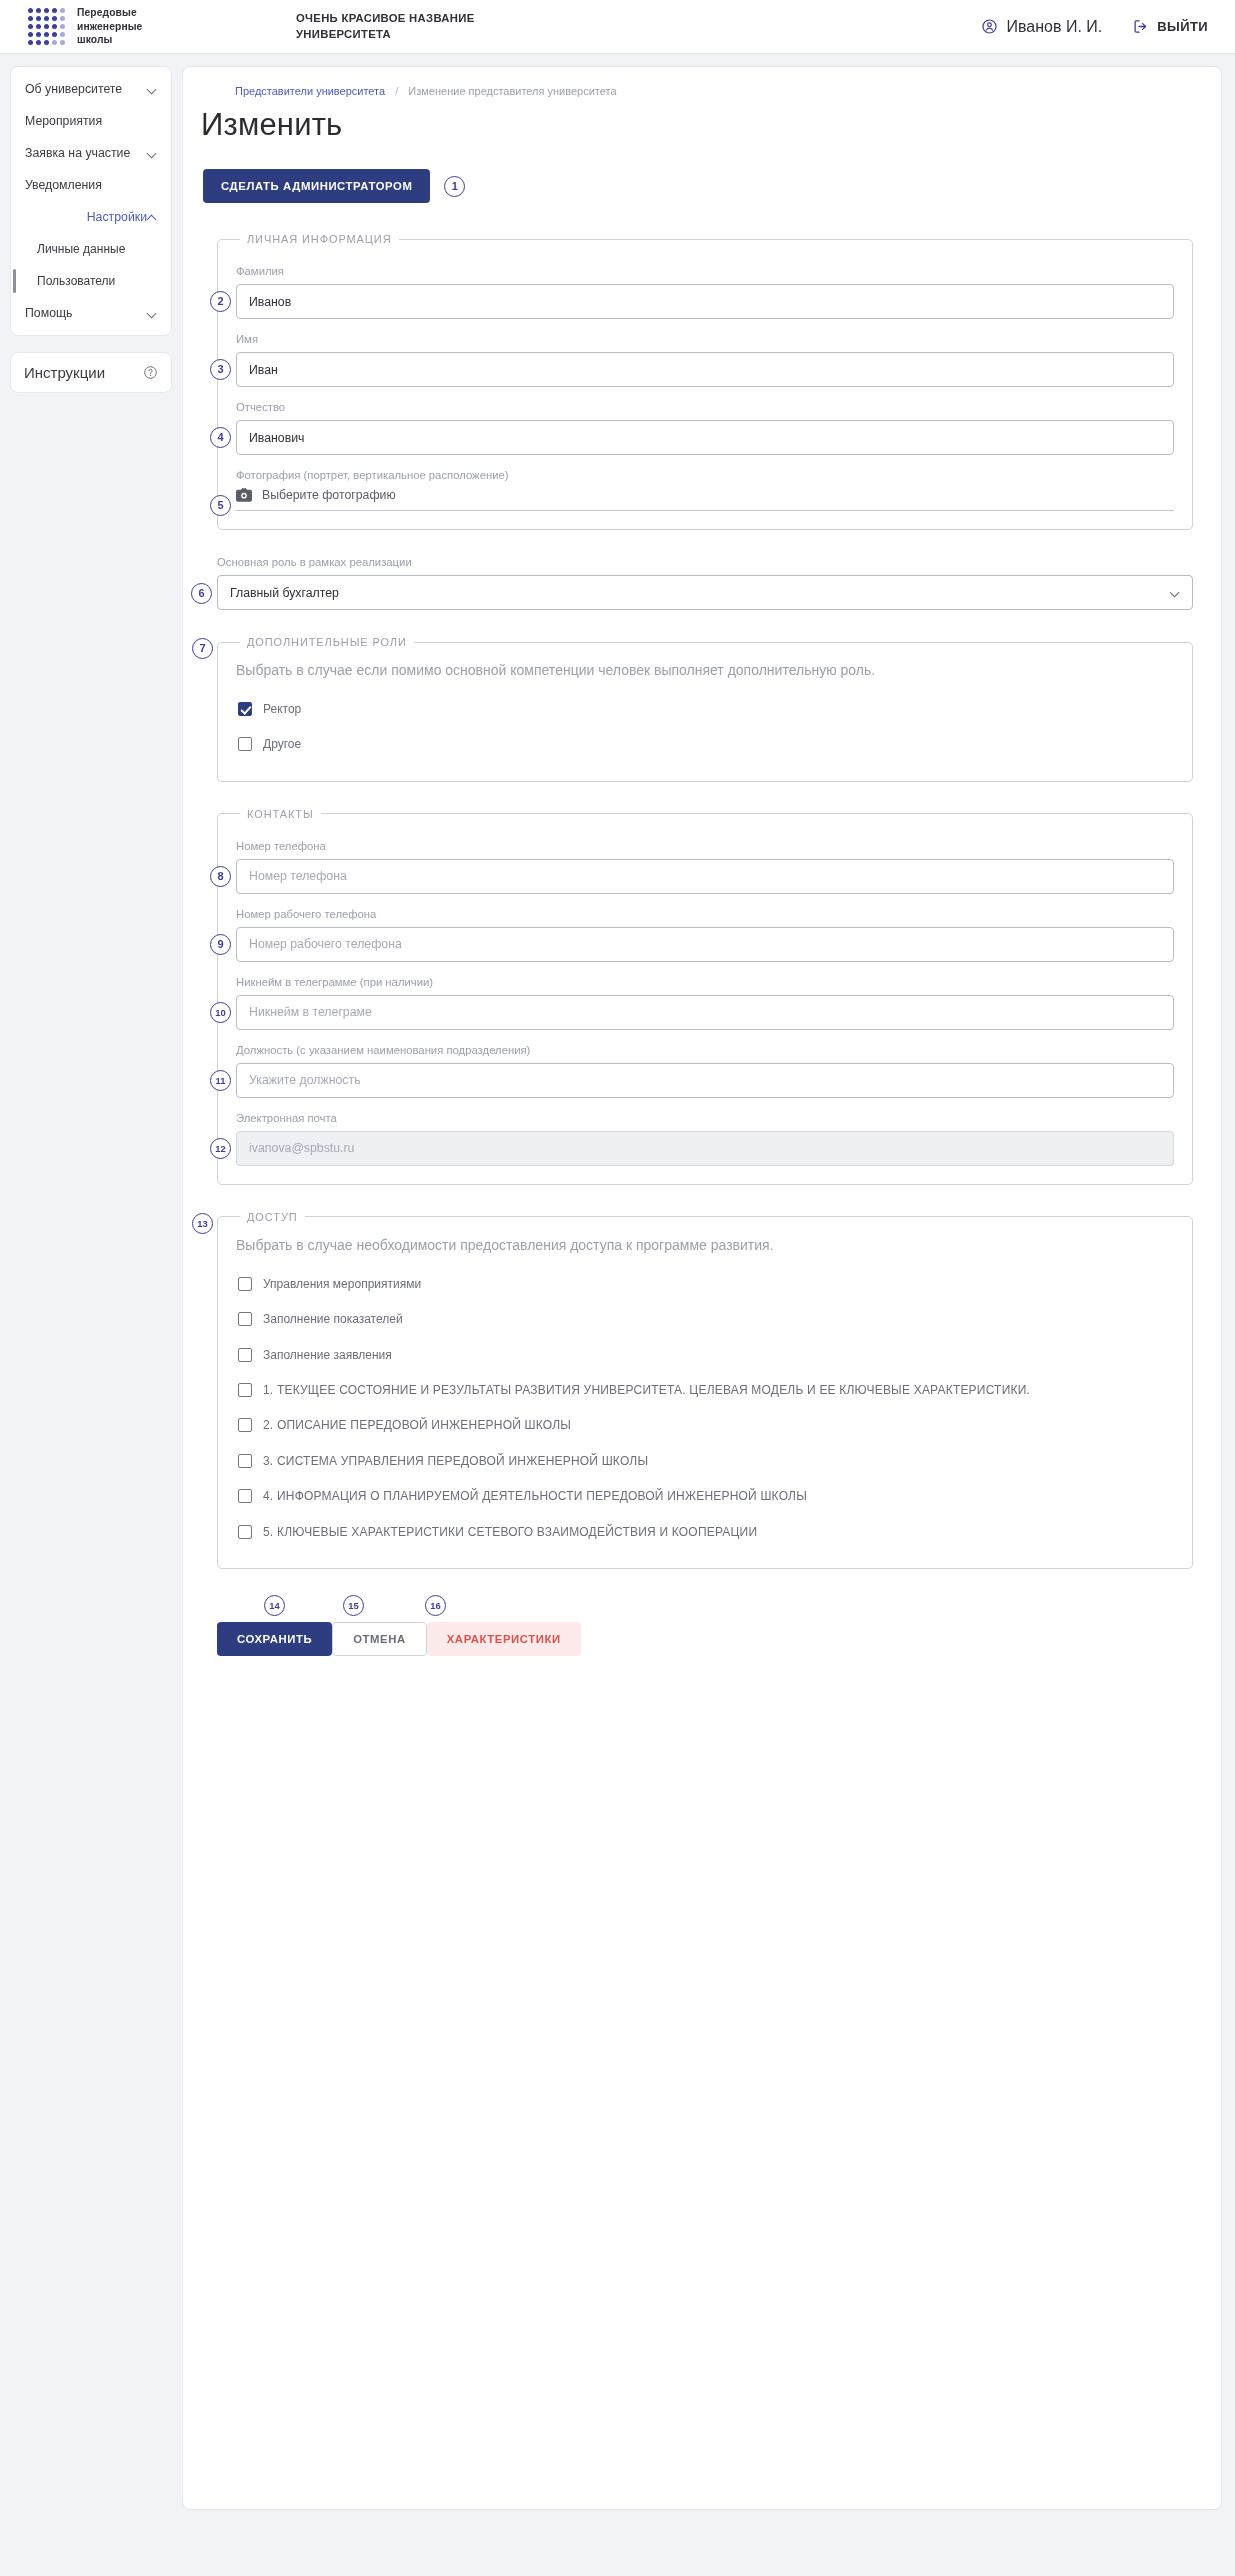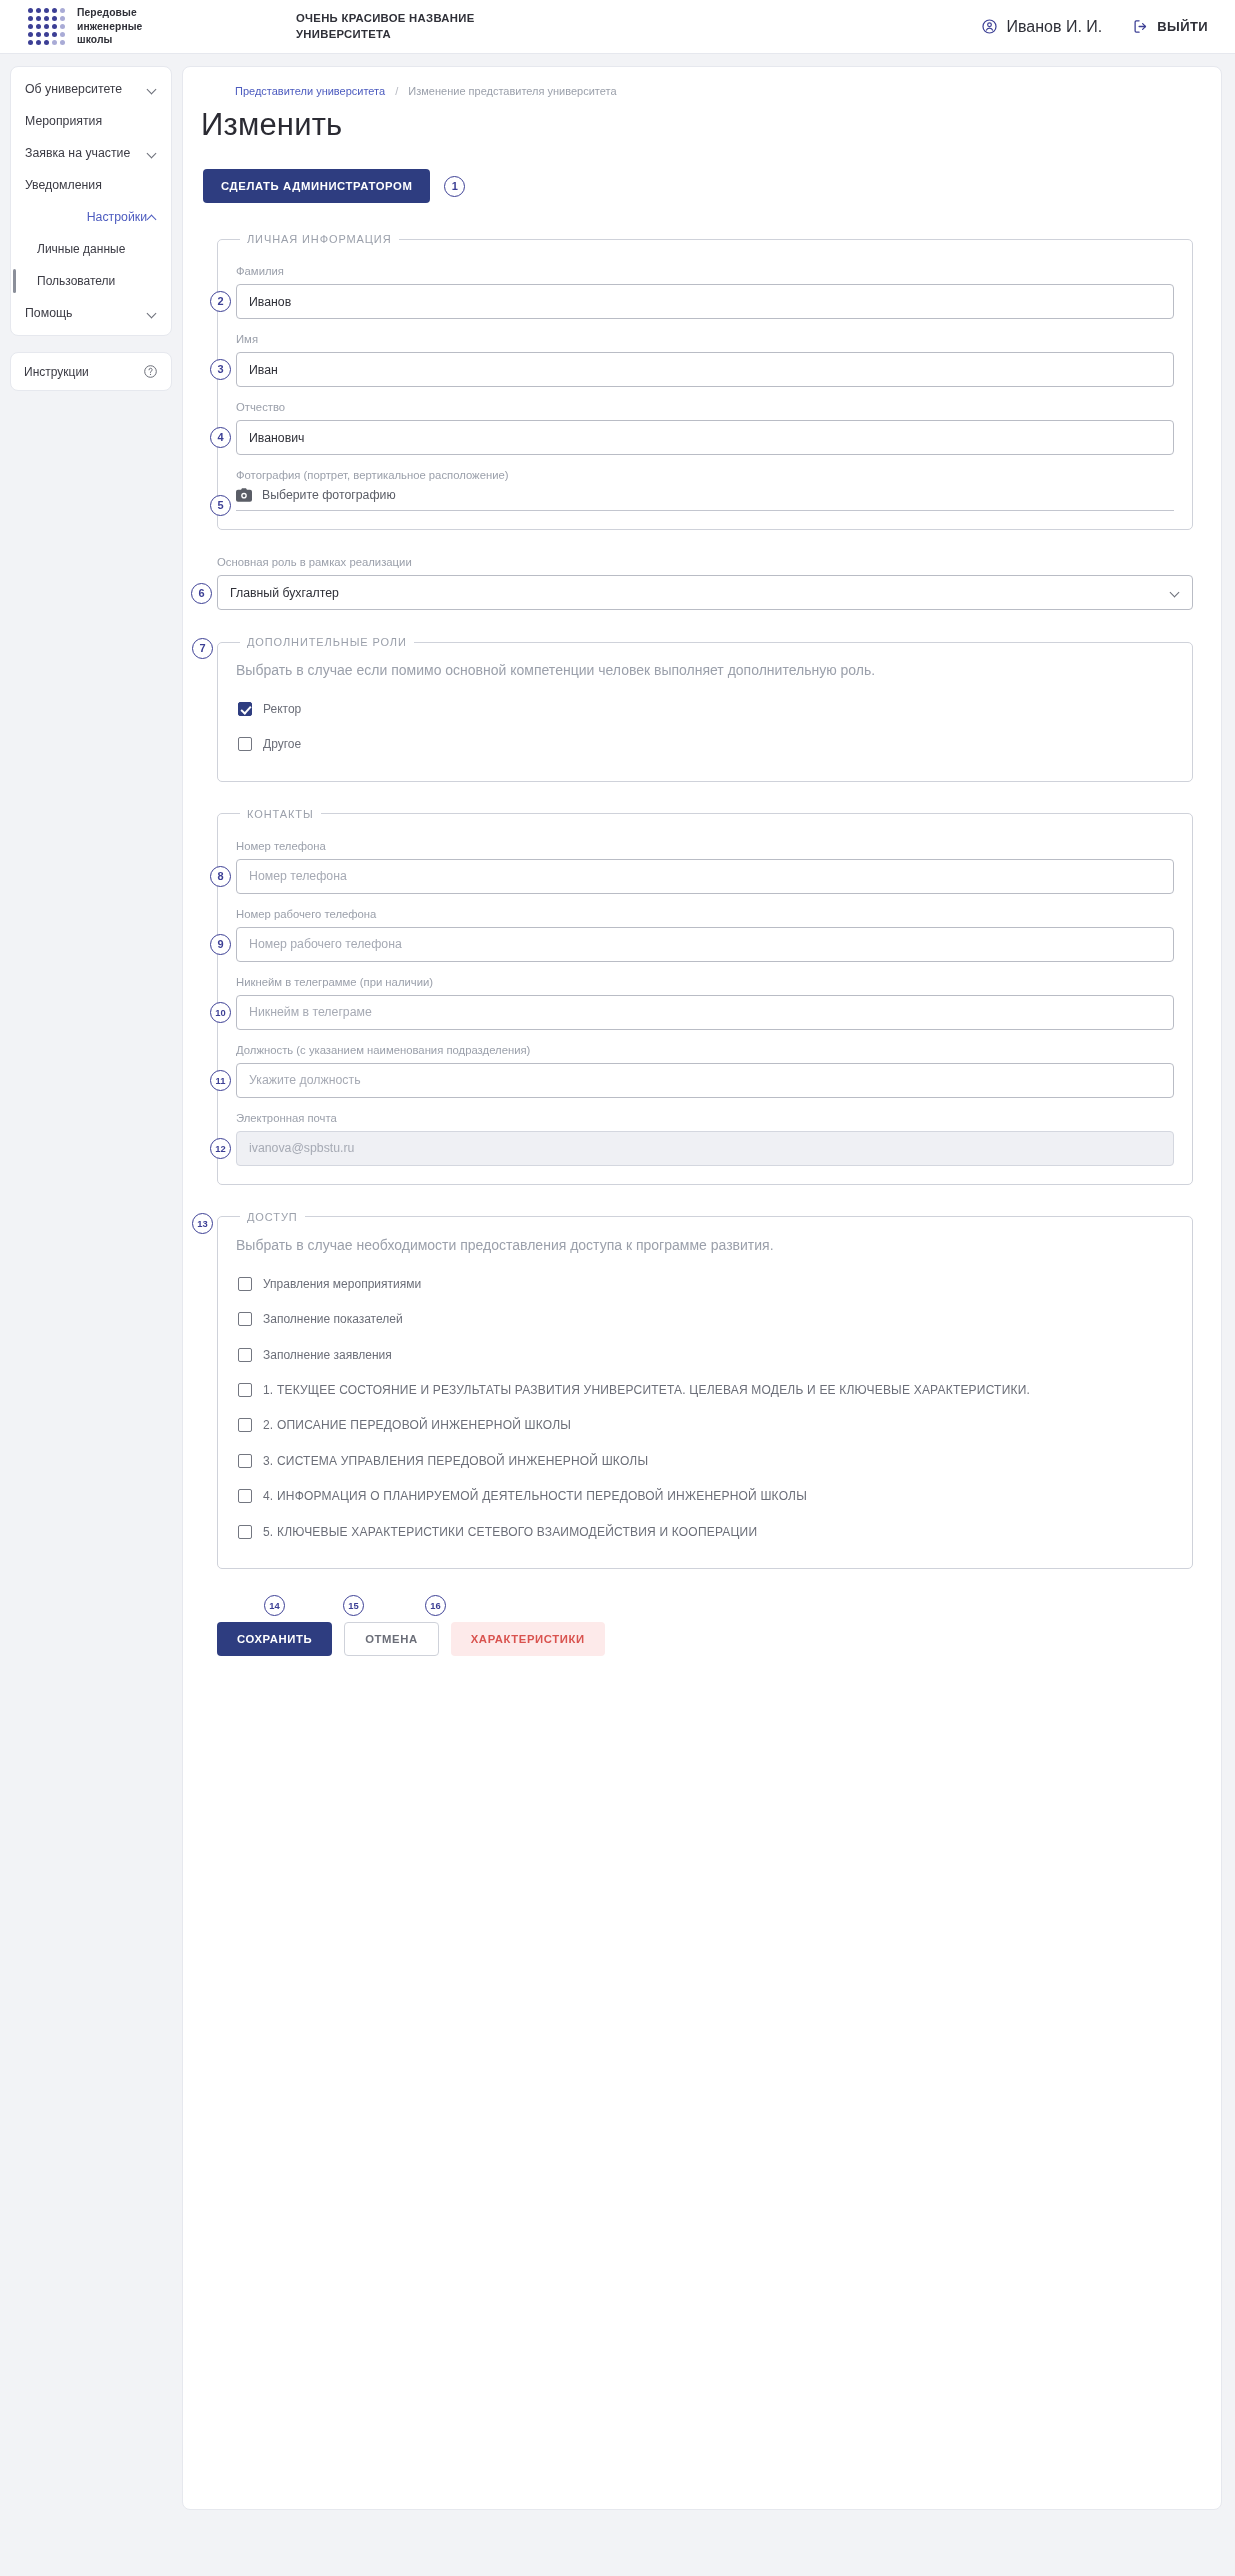--- a/index.html
+++ b/index.html
@@ -63,21 +63,21 @@
   }
   .chev { width: 10px; height: 10px; position: relative; flex: 0 0 10px; }
   .chev::before {
     content: ""; position: absolute; left: 1px; top: 2px; width: 6px; height: 6px;
     border-right: 1.6px solid #6b6e78; border-bottom: 1.6px solid #6b6e78;
     transform: rotate(45deg);
   }
   .chev.up::before { transform: rotate(-135deg); top: 4px; border-color: #4c5bbf; }
   .side-card.instr { display: flex; align-items: center; justify-content: space-between;
                      padding: 11px 13px; }
-  .instr-label { font-size: 12px; color: #3b3b44; }
+  .instr-label { font-size: 15px; color: #3b3b44; }
 
   
   .main {
     flex: 1; background: #fff; border: 1px solid #e6e8ee; border-radius: 8px;
     padding: 18px 28px 34px 18px; min-height: 2444px;
   }
   .crumbs { font-size: 11px; padding-left: 2px; margin-bottom: 10px; }
   .crumbs a { color: #4c5bbf; text-decoration: none; margin-left: 32px; }
   .crumbs .sep { color: #b6b9c2; margin: 0 7px; }
   .crumbs .cur { color: #9ba0ab; }
@@ -157,21 +157,21 @@
     content: ""; position: absolute; left: 4px; top: 1px; width: 4px; height: 8px;
     border-right: 2px solid #fff; border-bottom: 2px solid #fff; transform: rotate(42deg);
   }
   .cblabel { font-size: 12px; color: #6b6e78; line-height: 1.45; }
   .cblabel.caps { letter-spacing: 0.2px; }
 
   
   .footer-markers { display: flex; gap: 0; margin-left: 34px; margin-top: 22px; align-items: center; }
   .fm { width: 79px; display: flex; justify-content: center; }
   .fm.w2 { width: 85px; }
-  .btn-row { display: flex; gap: 12px; margin-left: 16px; margin-top: 6px; }
+  .btn-row { display: flex; margin-left: 16px; margin-top: 6px; }
   .btn-save { background: #2e3d80; color: #fff; font-size: 11.3px; font-weight: bold;
               letter-spacing: 0.6px; padding: 10px 20px; }
   .btn-cancel { background: #fff; color: #6b6e78; font-size: 11.3px; font-weight: bold;
                 letter-spacing: 0.6px; padding: 10px 20px; border: 1px solid #cfd2da; }
   .btn-block { background: #fdeaea; color: #d9534f; font-size: 11.3px; font-weight: bold;
                letter-spacing: 0.6px; padding: 10px 20px; }
 </style>
 </head>
 <body>
 

